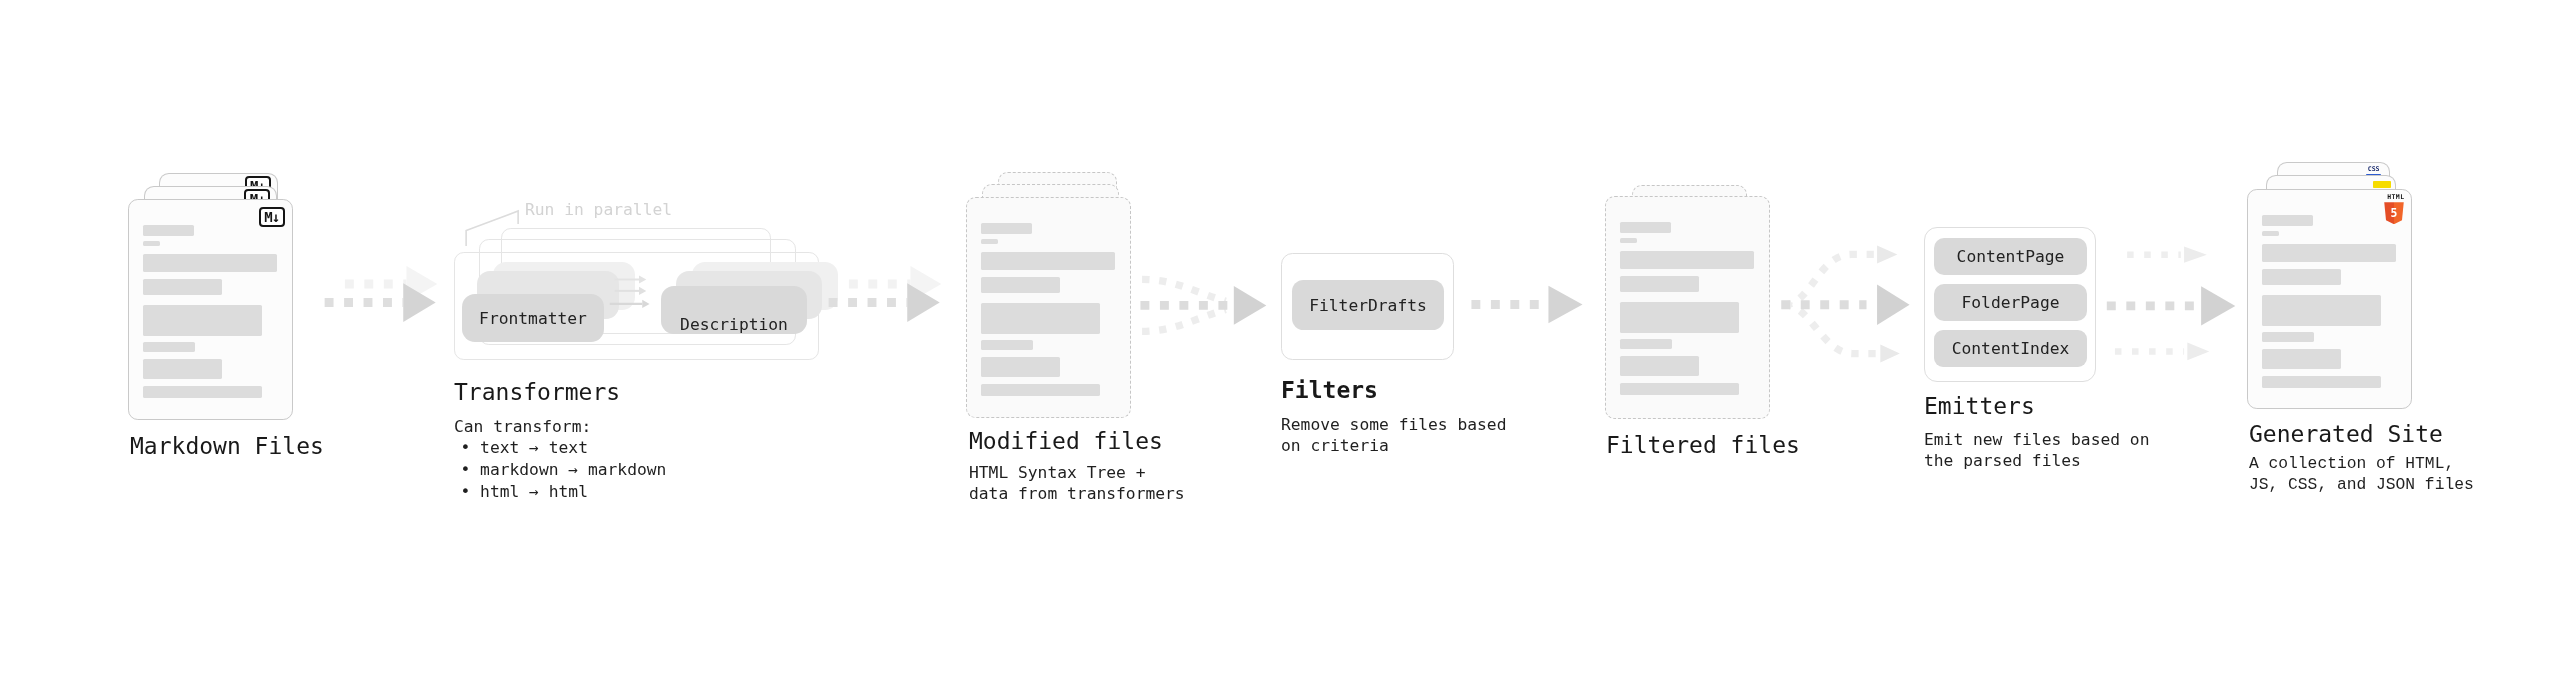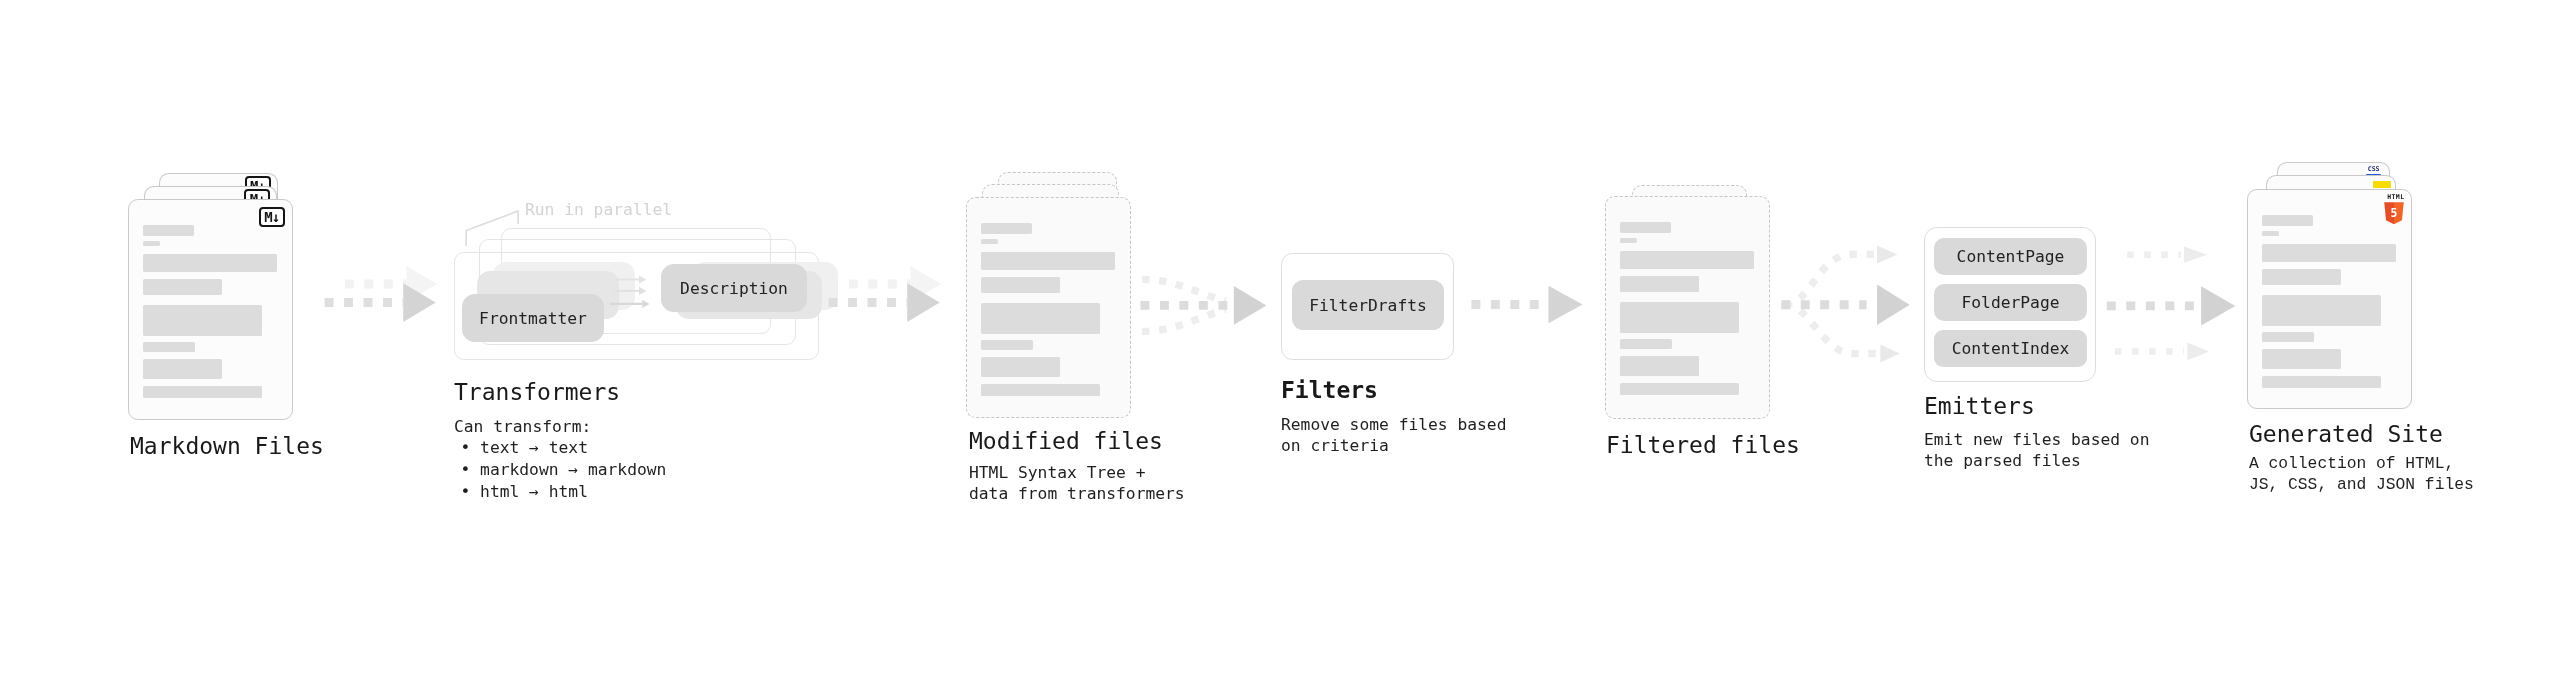--- a/index.html
+++ b/index.html
@@ -91,21 +91,21 @@
       <polygon points="38,3 38,13 47,8" fill="#e3e3e3"></polygon>
       <line x1="8" y1="22" x2="38" y2="22" stroke="#e0e0e0" stroke-width="2.5"></line>
       <polygon points="38,17 38,27 47,22" fill="#e0e0e0"></polygon>
       <line x1="2" y1="38" x2="42" y2="38" stroke="#d8d8d8" stroke-width="2.5"></line>
       <polygon points="42,33 42,43 51,38" fill="#d8d8d8"></polygon>
     </svg>
 
     <div class="pill" style="left:462px;top:294px;width:142px;height:48px;">
       <span>Frontmatter</span>
     </div>
-    <div class="pill" style="left:661px;top:264px;width:146px;height:48px;">
+    <div class="pill" style="left:661px;top:286px;width:146px;height:48px;align-items:flex-end;">
       <span>Description</span>
     </div>
 
     <svg class="abs" style="left:458px;top:197px;" width="65" height="54" viewBox="0 0 80 66">
       <polyline points="74,33 74,17 10,41 10,60" fill="none" stroke="#dcdcdc" stroke-width="2"></polyline>
     </svg>
     <div class="annotation" style="left:525px;top:200px;">Run in parallel</div>
 
     <div class="stage-label" style="left:454px;top:379px;">Transformers</div>
     <div class="stage-desc" style="left:454px;top:416px;">Can transform:</div>

